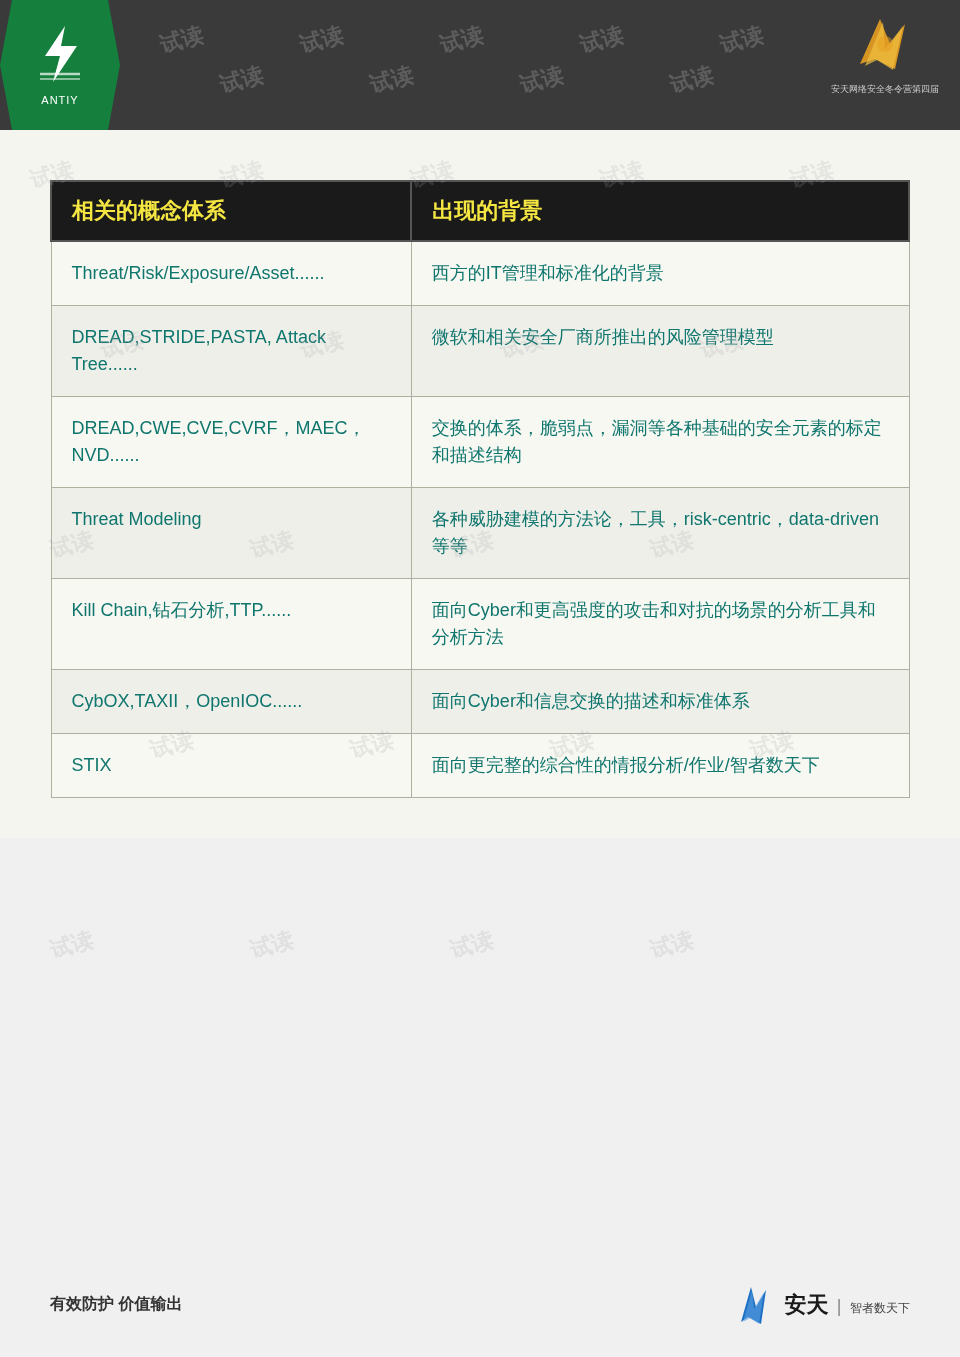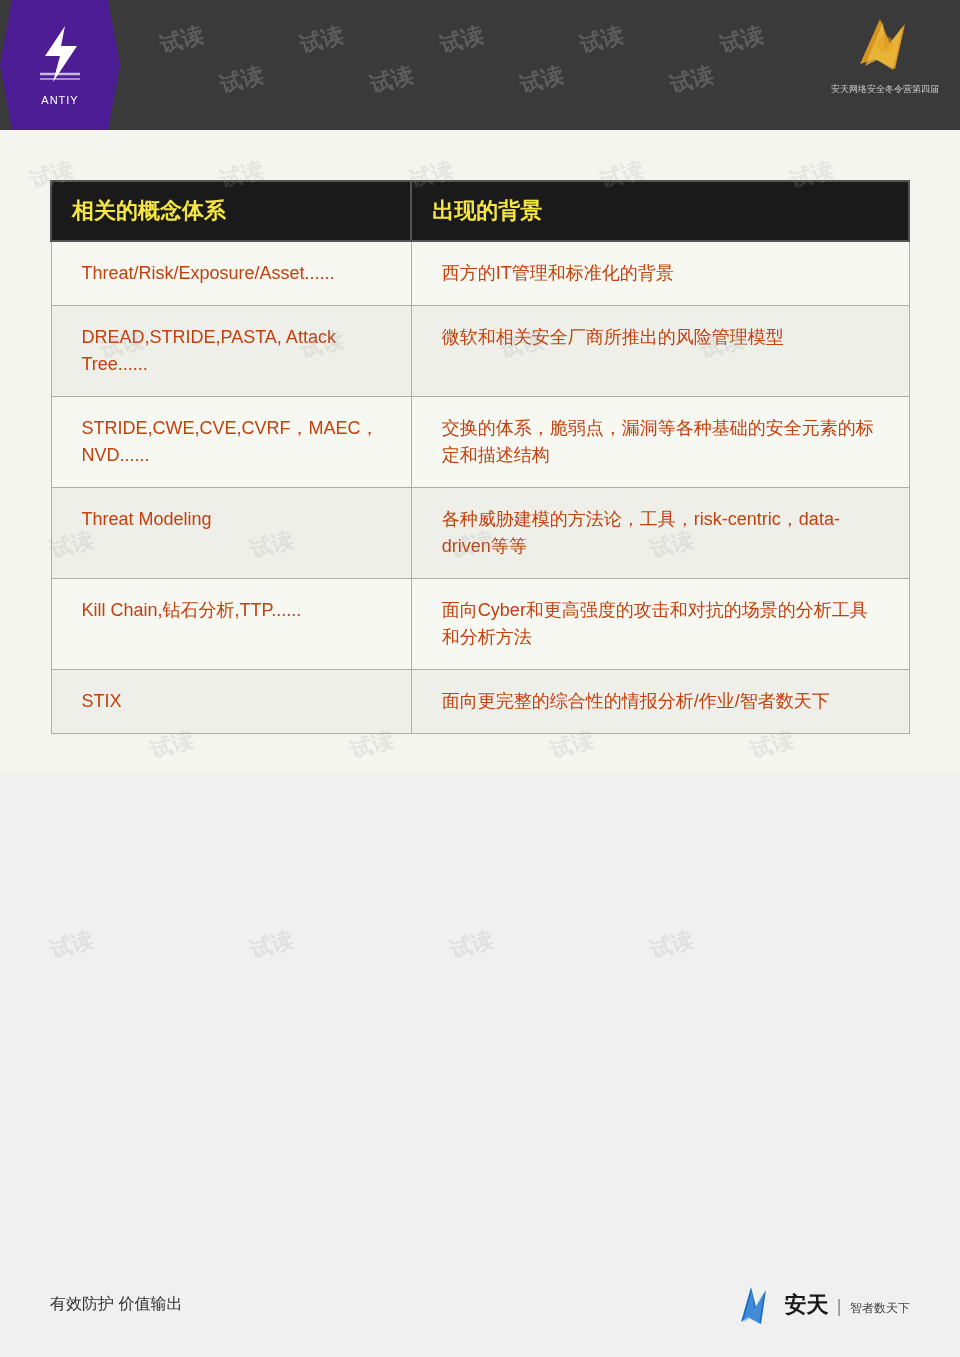--- a/index.html
+++ b/index.html
@@ -18,21 +18,21 @@
       height: 130px;
       background: #3a3a3a;
       position: relative;
       display: flex;
       align-items: center;
     }
 
     .logo-area {
       width: 120px;
       height: 130px;
-      background: #4c1d95;
+      background: #15803d;
       display: flex;
       flex-direction: column;
       align-items: center;
       justify-content: center;
       clip-path: polygon(10% 0%, 90% 0%, 100% 50%, 90% 100%, 10% 100%, 0% 50%);
       position: relative;
     }
 
     .logo-text {
       color: white;
@@ -72,23 +72,23 @@
       color: #f5e642;
       font-size: 22px;
       font-weight: bold;
       padding: 14px 20px;
       text-align: left;
       border: 2px solid #555;
     }
 
     .data-table td {
       background: #f8f8f2;
-      color: #c2410c;
+      color: #0f766e;
       font-size: 18px;
-      padding: 18px 30px;
+      padding: 18px 20px;
       vertical-align: top;
       border: 1.5px solid #b0b0a0;
       line-height: 1.5;
     }
 
     .data-table tr:nth-child(odd) td {
       background: #f8f8f2;
     }
 
     .data-table tr:nth-child(even) td {
@@ -219,41 +219,45 @@
 
     <tr>
           <td class="left-col">Threat/Risk/Exposure/Asset......</td>
           <td class="right-col">西方的IT管理和标准化的背景</td>
         </tr>
         <tr>
           <td class="left-col">DREAD,STRIDE,PASTA, Attack Tree......</td>
           <td class="right-col">微软和相关安全厂商所推出的风险管理模型</td>
         </tr>
         <tr>
-          <td class="left-col">STRIDE,CWE,CVE,CVRF，MAEC，NVD......</td>
+          <td class="left-col">DREAD,CWE,CVE,CVRF，MAEC，NVD......</td>
           <td class="right-col">交换的体系，脆弱点，漏洞等各种基础的安全元素的标定和描述结构</td>
         </tr>
         <tr>
           <td class="left-col">Threat Modeling</td>
           <td class="right-col">各种威胁建模的方法论，工具，risk-centric，data-driven等等</td>
         </tr>
         <tr>
           <td class="left-col">Kill Chain,钻石分析,TTP......</td>
           <td class="right-col">面向Cyber和更高强度的攻击和对抗的场景的分析工具和分析方法</td>
+        </tr>
+        <tr>
+          <td class="left-col">CybOX,TAXII，OpenIOC......</td>
+          <td class="right-col">面向Cyber和信息交换的描述和标准体系</td>
         </tr>
         <tr>
           <td class="left-col">STIX</td>
           <td class="right-col">面向更完整的综合性的情报分析/作业/智者数天下</td>
         </tr>
       </tbody>
   </table>
 </div>
 
 <div class="footer">
-  <div style="font-size:16px;color:#333;font-weight:400;">有效防护 价值输出</div>
+  <div style="font-size:16px;color:#333;font-weight:700;">有效防护 价值输出</div>
   <div class="footer-logo">
 
     <svg width="50" height="45" viewBox="0 0 50 45">
       <polygon points="15,40 25,5 30,25 40,8 35,42 22,35" fill="#1a6fc4"></polygon>
       <polygon points="17,40 26,8 28,27 38,10 33,42 24,36" fill="#5ba0e0" opacity="0.6"></polygon>
     </svg>
     <div>
       <span style="font-size:22px;font-weight:bold;color:#1a1a1a;">安天</span>
       <span style="color:#888;font-size:18px;margin:0 4px;">|</span>
       <span style="font-size:12px;color:#444;">智者数天下</span>

